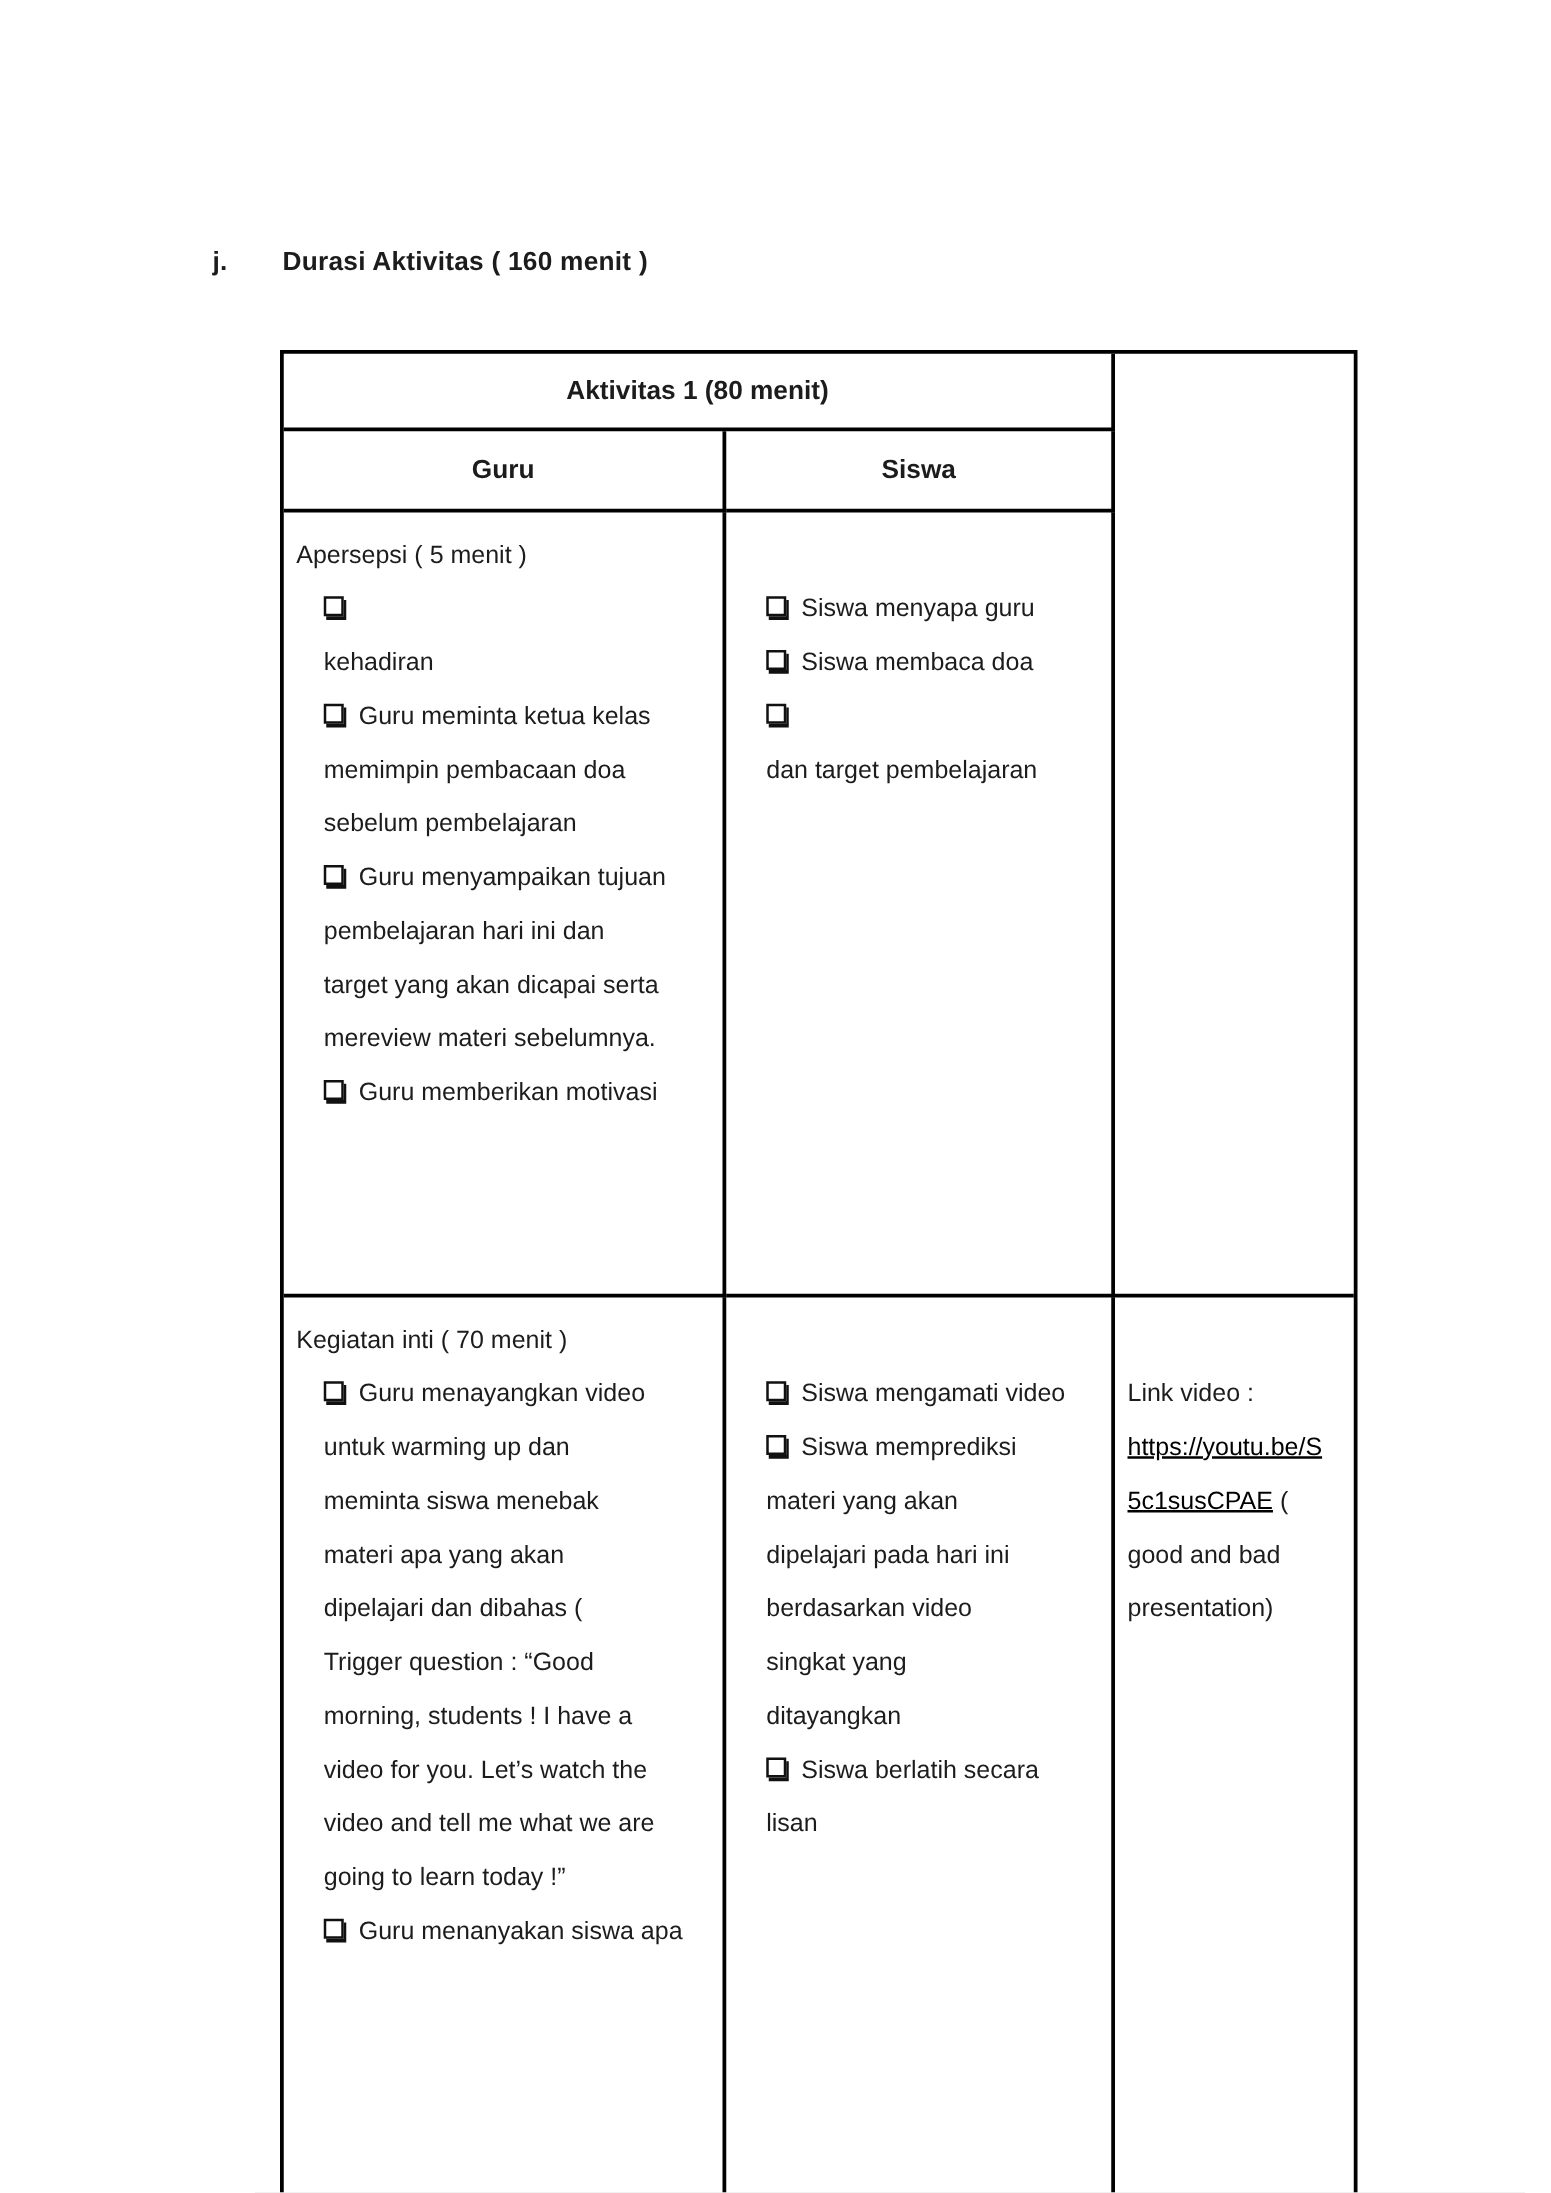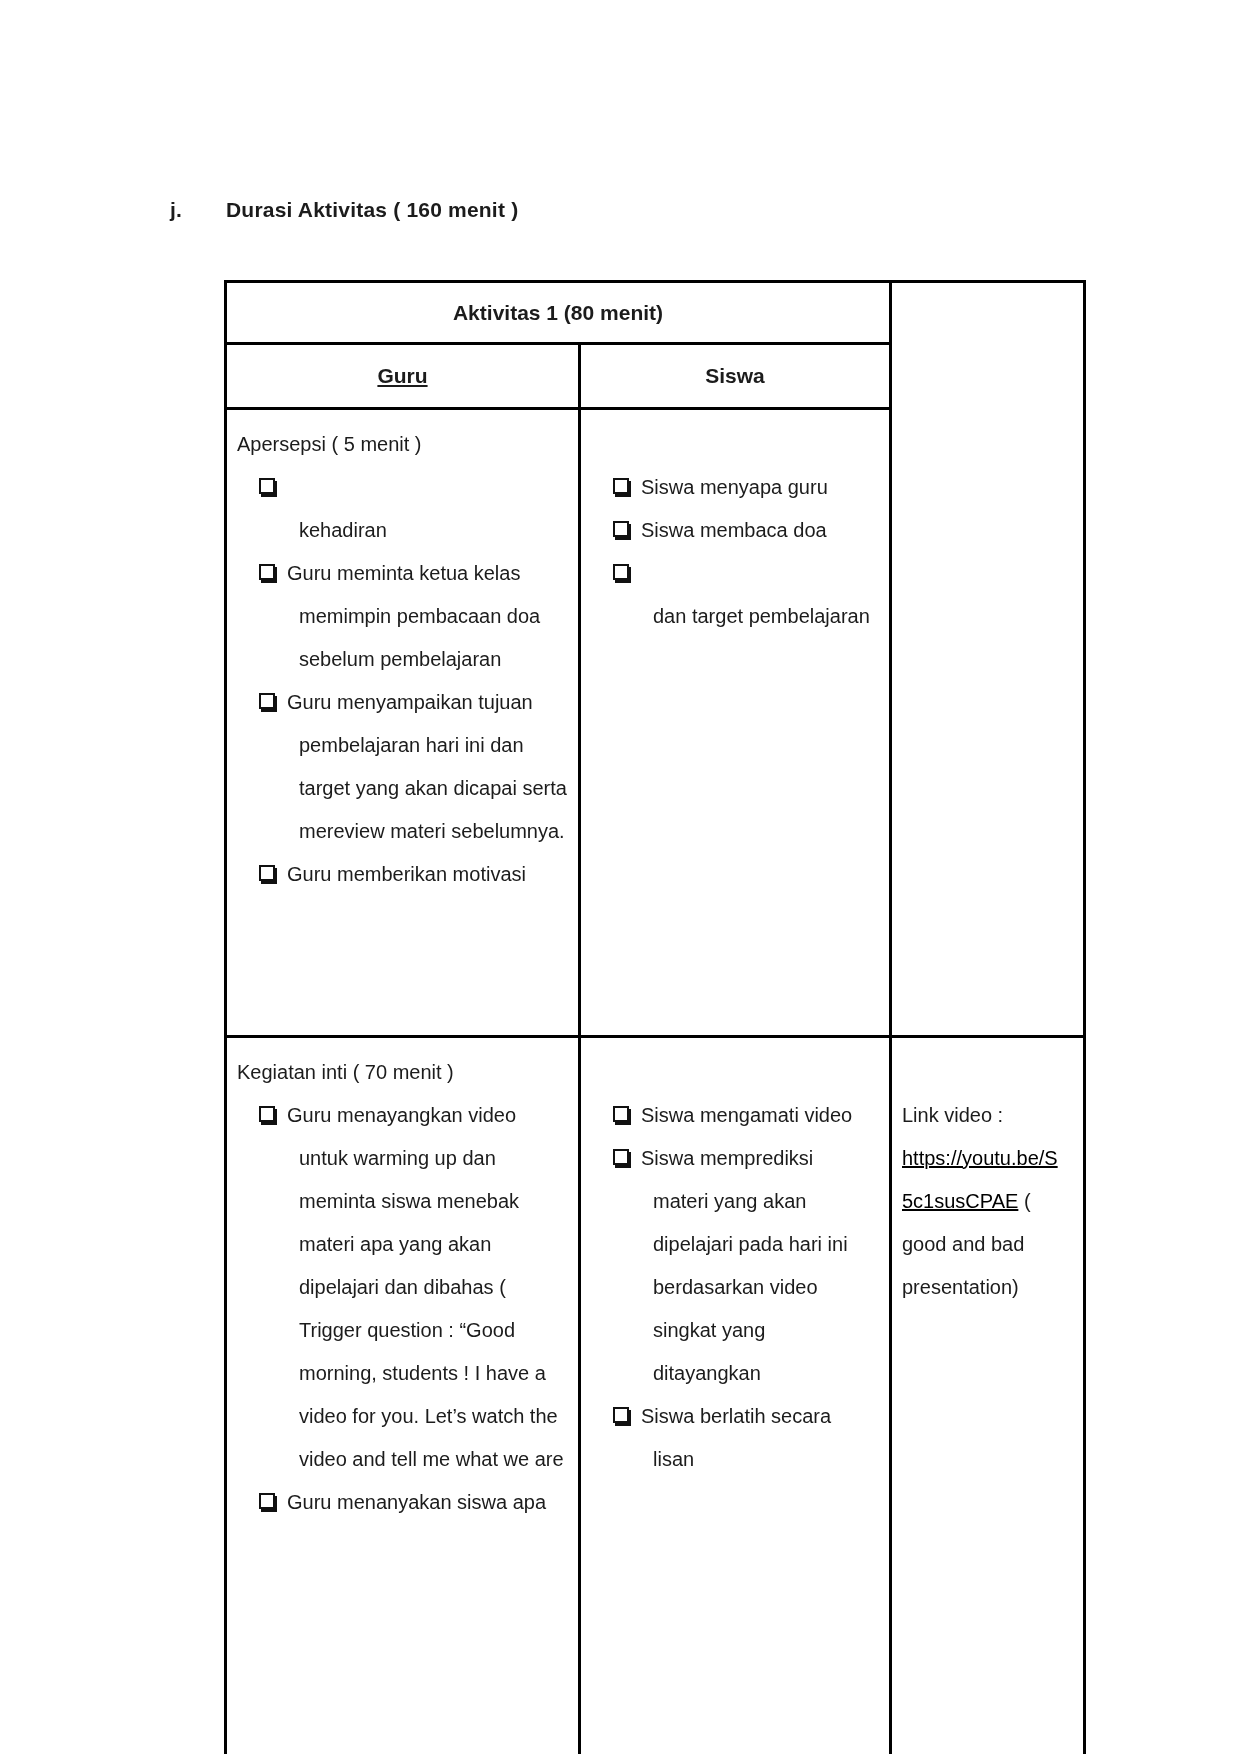--- a/index.html
+++ b/index.html
@@ -38,21 +38,21 @@
   .c-guru-1 { grid-column:1; grid-row:3; }
   .c-siswa-1 { grid-column:2; grid-row:3; }
   .c-ket-1 { grid-column:3; grid-row:3; }
   .c-guru-2 { grid-column:1; grid-row:4; }
   .c-siswa-2 { grid-column:2; grid-row:4; }
   .c-ket-2 { grid-column:3; grid-row:4; }
   .body-cell { padding-top:13px; }
   .line { height:43px; line-height:43px; font-size:20px; white-space:nowrap; }
   .line.plain { padding-left:10px; }
   .line.bullet { padding-left:32px; }
-  .line.cont { padding-left:72px; }
+  .line.cont { padding-left:32px; }
   .line.blank { }
   .cb { display:inline-block; width:28px; }
   .cb::before {
     content:""; display:inline-block;
     width:12px; height:12px;
     border:2px solid #111;
     box-shadow:2px 3px 0 0 #111;
     background:#fff;
   }
   .lnk { color:#000000; text-decoration:underline; cursor:pointer; }
@@ -65,21 +65,21 @@
   <div class="heading">
     <span class="idx">j.</span>
     <span>Durasi Aktivitas ( 160 menit )</span>
   </div>
 
   <div class="doc-table">
 
     <div class="cell hdr hdr-activity b-r b-b">Aktivitas 1 (80 menit)</div>
 
 
-    <div class="cell hdr b-r b-b" style="grid-column:1;grid-row:2;text-decoration:underline;">Guru</div>
+    <div class="cell hdr b-r b-b" style="grid-column:1;grid-row:2;">Guru</div>
 
     <div class="cell hdr b-r b-b" style="grid-column:2;grid-row:2;">Siswa</div>
 
     <div class="cell body-cell c-guru-1 b-r b-b">
         <div class="line plain"><span>Apersepsi ( 5 menit )</span></div>
         <div class="line bullet"><span class="cb"></span></div>
         <div class="line cont"><span>kehadiran</span></div>
         <div class="line bullet"><span class="cb"></span><span>Guru meminta ketua kelas</span></div>
         <div class="line cont"><span>memimpin pembacaan doa</span></div>
         <div class="line cont"><span>sebelum pembelajaran</span></div>
@@ -104,20 +104,21 @@
         <div class="line plain"><span>Kegiatan inti ( 70 menit )</span></div>
         <div class="line bullet"><span class="cb"></span><span>Guru menayangkan video</span></div>
         <div class="line cont"><span>untuk warming up dan</span></div>
         <div class="line cont"><span>meminta siswa menebak</span></div>
         <div class="line cont"><span>materi apa yang akan</span></div>
         <div class="line cont"><span>dipelajari dan dibahas (</span></div>
         <div class="line cont"><span>Trigger question : “Good</span></div>
         <div class="line cont"><span>morning, students ! I have a</span></div>
         <div class="line cont"><span>video for you. Let’s watch the</span></div>
         <div class="line cont"><span>video and tell me what we are</span></div>
+        <div class="line cont"><span>going to learn today !”</span></div>
         <div class="line bullet"><span class="cb"></span><span>Guru menanyakan siswa apa</span></div>
       </div>
 
     <div class="cell body-cell c-siswa-2 b-r">
         <div class="line blank"></div>
         <div class="line bullet"><span class="cb"></span><span>Siswa mengamati video</span></div>
         <div class="line bullet"><span class="cb"></span><span>Siswa memprediksi</span></div>
         <div class="line cont"><span>materi yang akan</span></div>
         <div class="line cont"><span>dipelajari pada hari ini</span></div>
         <div class="line cont"><span>berdasarkan video</span></div>

